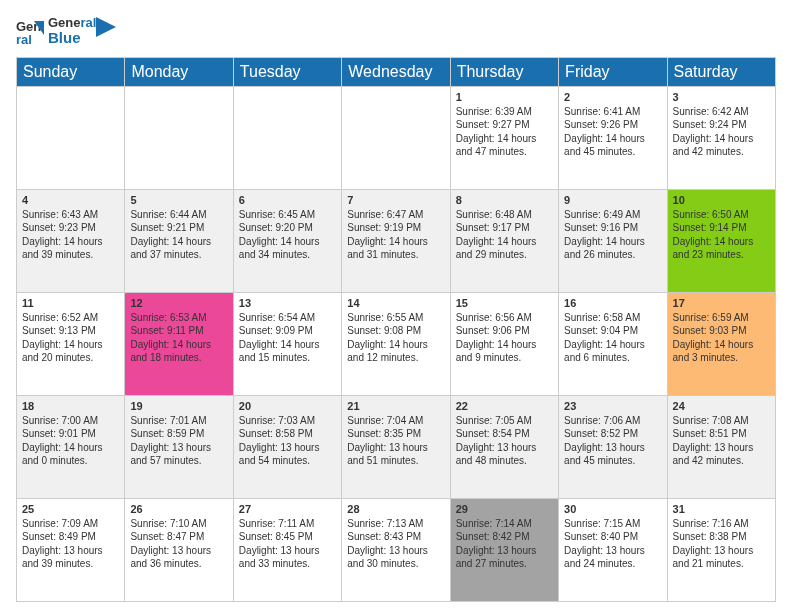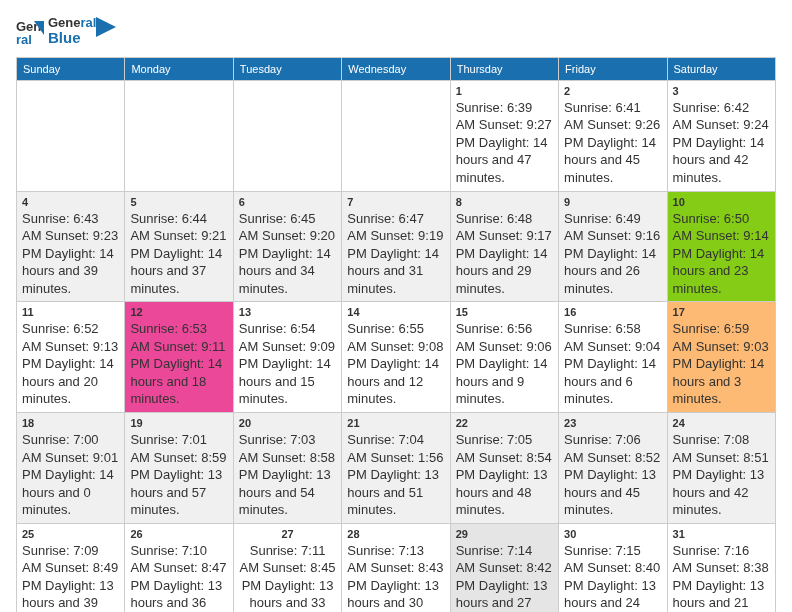--- a/index.html
+++ b/index.html
@@ -48,21 +48,21 @@
       width: 100%;
       border-collapse: collapse;
       flex: 1;
       font-size: 10.5px;
     }
     .calendar-table th {
       background-color: #1a6faf;
       color: #fff;
       text-align: left;
       padding: 5px 6px;
-      font-size: 11px;
+      font-size: 16px;
       font-weight: normal;
       border: 1px solid #ccc;
     }
     .calendar-table td {
       border: 1px solid #ccc;
       vertical-align: top;
       padding: 4px 5px;
       width: calc(100% / 7);
       height: 78px;
     }
@@ -73,21 +73,21 @@
       background-color: #fff;
     }
     .day-number {
       font-weight: bold;
       font-size: 11px;
       color: #333;
       display: block;
       margin-bottom: 2px;
     }
     .day-info {
-      font-size: 13px;
+      font-size: 10px;
       color: #333;
       line-height: 1.35;
     }
     .empty-cell {
       background-color: #fff;
     }
   </style>
 </head>
 <body>
 
@@ -273,21 +273,21 @@
           <td style="background-color: rgb(240, 240, 240);">
             <span class="day-number">20</span>
             <div class="day-info">Sunrise: 7:03 AM
 Sunset: 8:58 PM
 Daylight: 13 hours
 and 54 minutes.</div>
           </td>
           <td style="background-color: rgb(240, 240, 240);">
             <span class="day-number">21</span>
             <div class="day-info">Sunrise: 7:04 AM
-Sunset: 1:56 PM
+Sunset: 8:35 PM
 Daylight: 13 hours
 and 51 minutes.</div>
           </td>
           <td style="background-color: rgb(240, 240, 240); margin-top: 12px;">
             <span class="day-number">22</span>
             <div class="day-info">Sunrise: 7:05 AM
 Sunset: 8:54 PM
 Daylight: 13 hours
 and 48 minutes.</div>
           </td>
@@ -314,35 +314,35 @@
 Daylight: 13 hours
 and 39 minutes.</div>
           </td>
           <td style="background-color: rgb(255, 255, 255);">
             <span class="day-number">26</span>
             <div class="day-info">Sunrise: 7:10 AM
 Sunset: 8:47 PM
 Daylight: 13 hours
 and 36 minutes.</div>
           </td>
-          <td style="background-color: rgb(255, 255, 255); text-align: center;">
+          <td style="background-color: rgb(255, 255, 255);">
             <span class="day-number">27</span>
             <div class="day-info">Sunrise: 7:11 AM
 Sunset: 8:45 PM
 Daylight: 13 hours
 and 33 minutes.</div>
           </td>
           <td style="background-color: rgb(255, 255, 255);">
             <span class="day-number">28</span>
             <div class="day-info">Sunrise: 7:13 AM
 Sunset: 8:43 PM
 Daylight: 13 hours
 and 30 minutes.</div>
           </td>
-          <td style="background-color: #e5e5e5;">
+          <td style="background-color: #a3a3a3;">
             <span class="day-number">29</span>
             <div class="day-info">Sunrise: 7:14 AM
 Sunset: 8:42 PM
 Daylight: 13 hours
 and 27 minutes.</div>
           </td>
           <td style="background-color: rgb(255, 255, 255);">
             <span class="day-number">30</span>
             <div class="day-info">Sunrise: 7:15 AM
 Sunset: 8:40 PM

